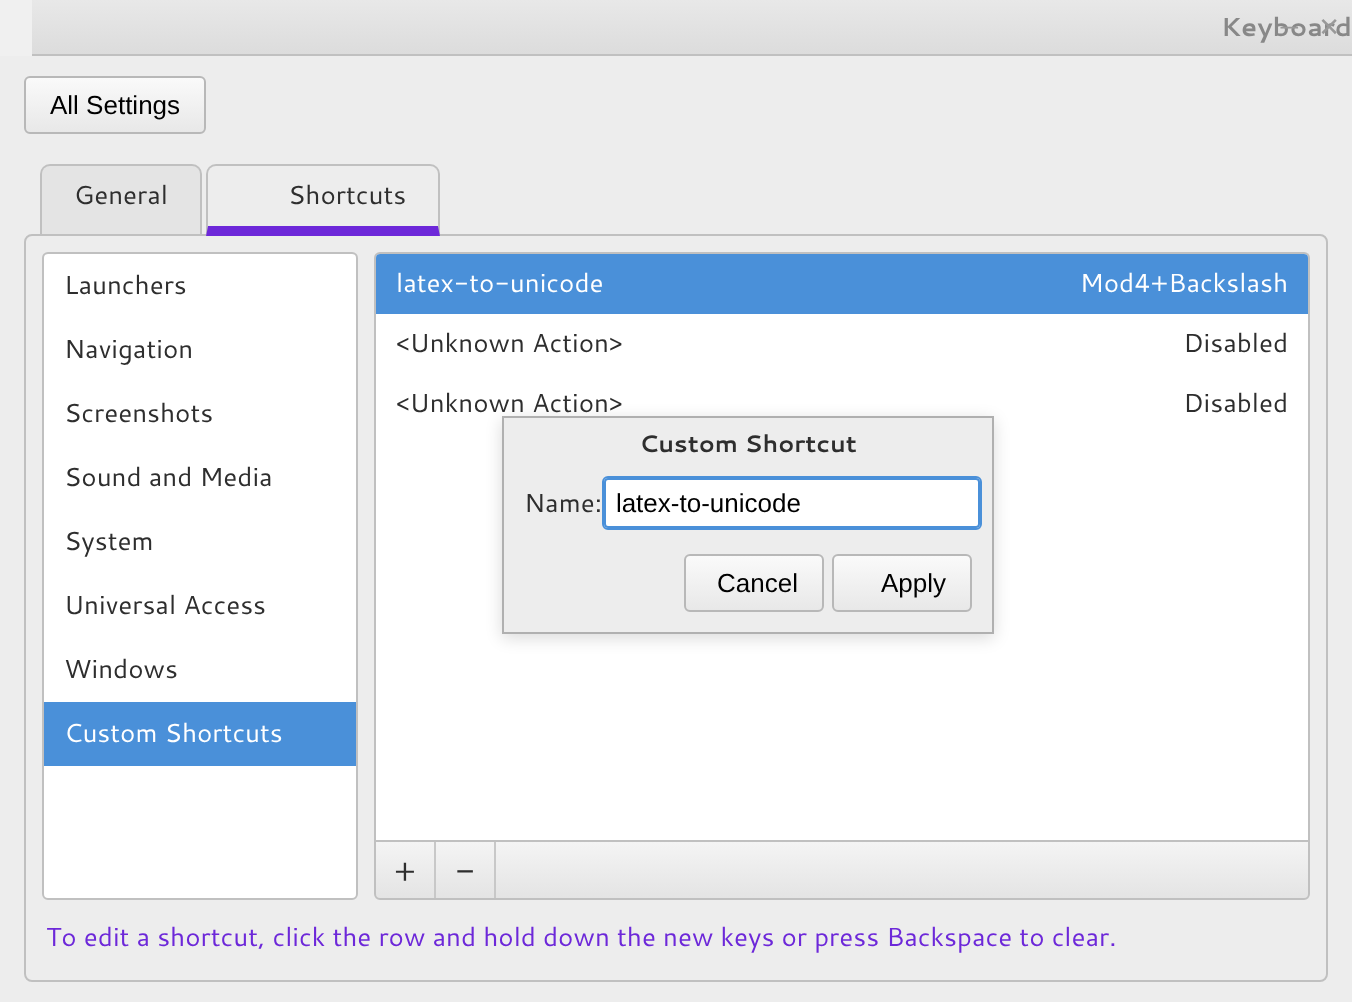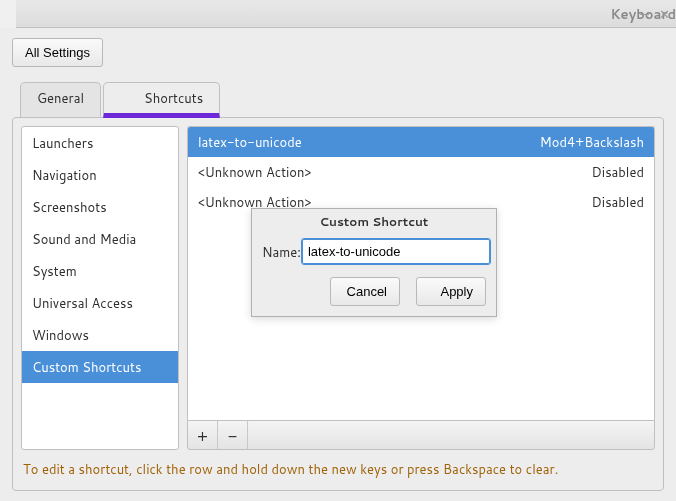--- a/index.html
+++ b/index.html
@@ -87,21 +87,21 @@
   background: linear-gradient(#f4f4f4, #e4e4e4);
   display: flex;
 }
 .tb-btn {
   width: 30px; height: 28px;
   display: flex; align-items: center; justify-content: center;
   border-right: 1px solid #c8c8c8;
   cursor: pointer;
   font-size: 16px;
 }
-.hint { padding: 10px 2px 4px; color: #a16207; }
+.hint { padding: 10px 2px 4px; color: #6d28d9; }
 .dialog {
   position: absolute;
   left: 215px; top: 208px;
   width: 246px;
   background: #ededed;
   border: 1px solid #b0b0b0;
   box-shadow: 0 2px 8px rgba(0,0,0,0.15);
   margin-left: 36px;
 }
 .dialog-title { text-align: center; font-weight: bold; padding: 4px 0 6px; font-size: 12px; }
@@ -109,21 +109,21 @@
 .form-row { display: flex; align-items: center; margin-bottom: 8px; }
 .form-row label { width: 74px; }
 .form-row input {
   flex: 1;
   padding: 5px 6px;
   border: 1px solid #b0b0b0;
   border-radius: 3px;
   font-size: 13px;
 }
 .form-row input.focused { border-color: #4a90d9; box-shadow: 0 0 0 1px #4a90d9 inset; }
-.dialog-buttons { display: flex; justify-content: flex-end; gap: 16px; margin-top: 12px; }
+.dialog-buttons { display: flex; justify-content: flex-end; gap: 4px; margin-top: 12px; }
 .dialog-buttons .btn { min-width: 70px; }
 </style>
 </head>
 <body>
 
 <div class="titlebar">
   <span class="titlebar-title">Keyboard</span>
   <div class="titlebar-controls">
     <span>—</span>
     <span>✕</span>

